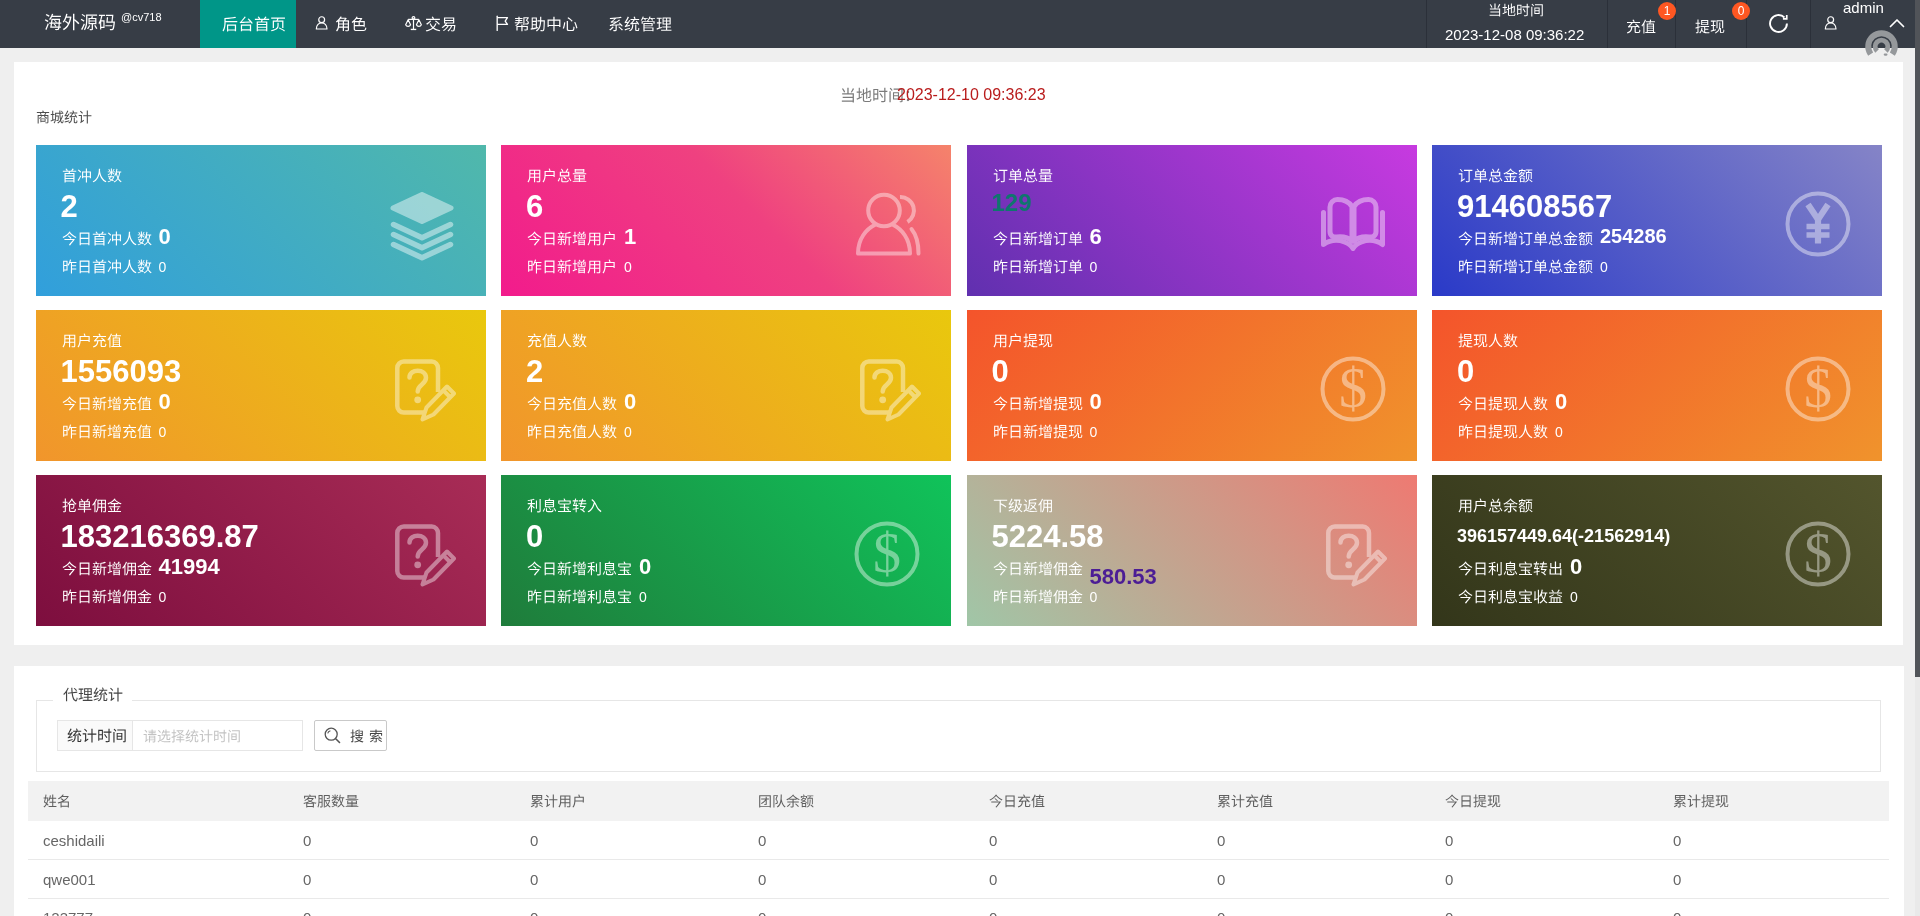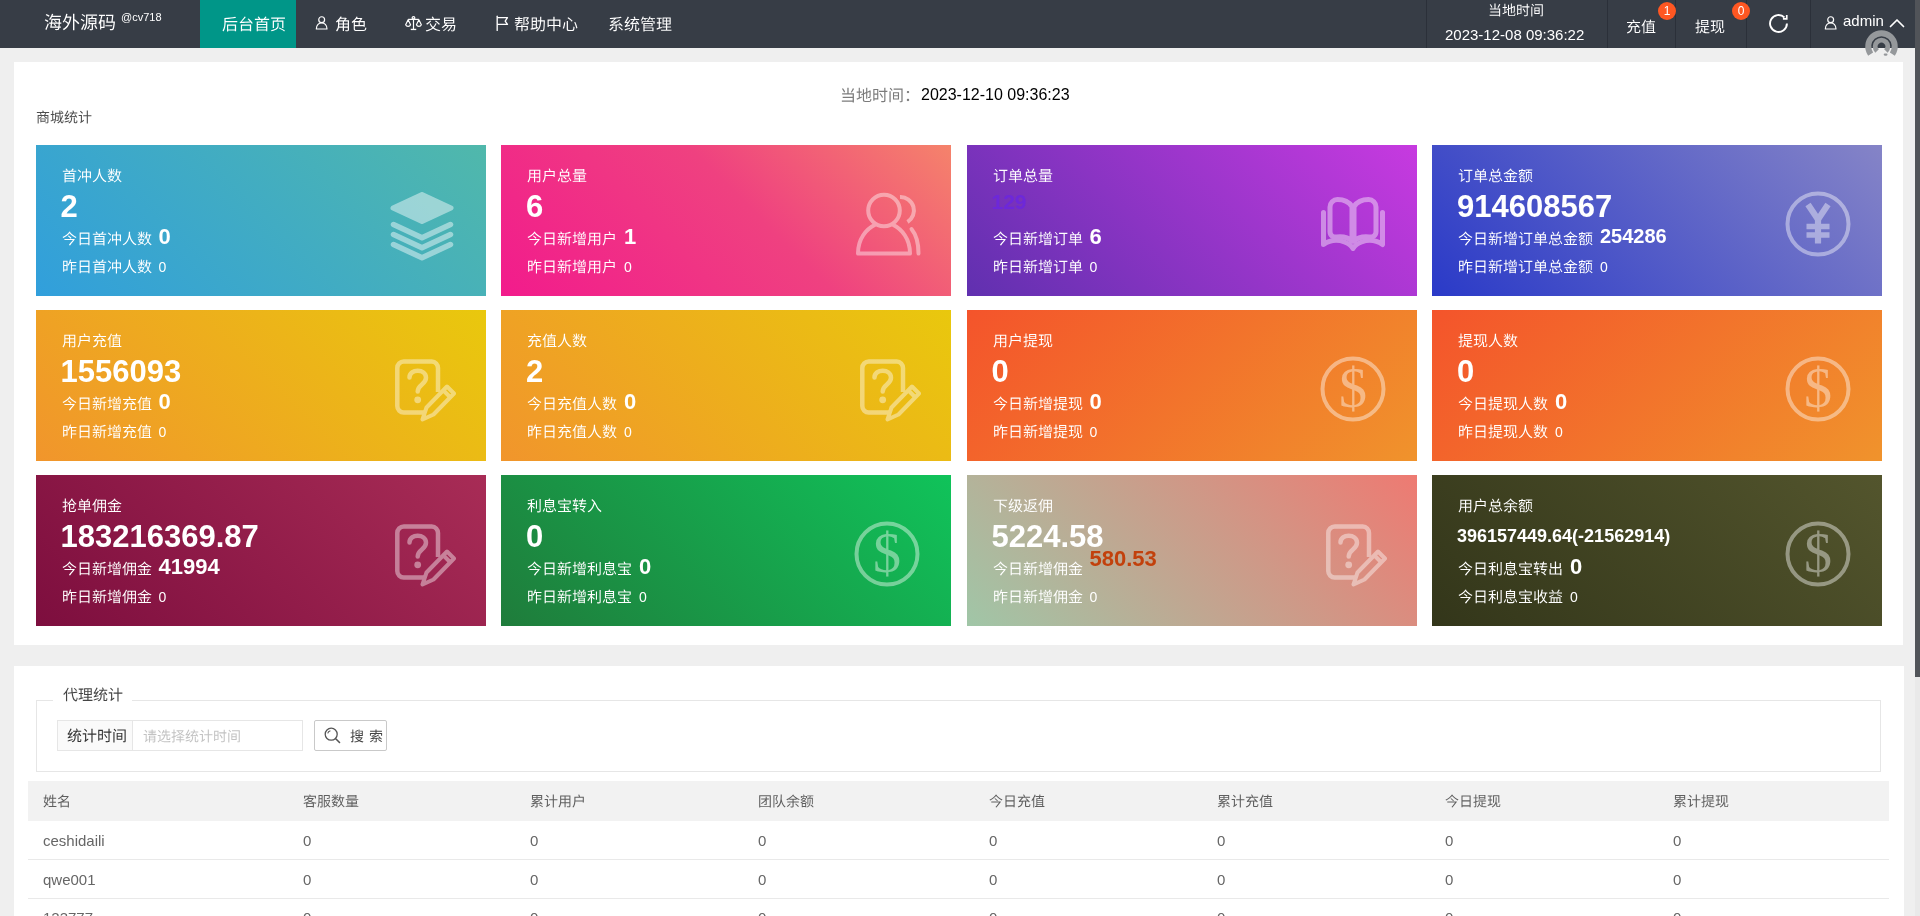--- a/index.html
+++ b/index.html
@@ -184,39 +184,39 @@
 <div class="abs" style="left:1658px;top:2px;width:18px;height:18px;border-radius:9px;background:#ff5722;color:#fff;font-size:12px;line-height:18px;text-align:center">1</div>
 <div class="abs" style="left:1732px;top:2px;width:18px;height:18px;border-radius:9px;background:#ff5722;color:#fff;font-size:12px;line-height:18px;text-align:center">0</div>
 <svg class="ic" style="left:1767px;top:12px;width:23px;height:23px" viewBox="0 0 24 24" fill="none" stroke="#fff" stroke-width="2">
 <path d="M20.8 12a8.8 8.8 0 1 1-2.6-6.3"></path>
 <path d="M20.6 3.2v4h-4" fill="none" stroke-width="1.8"></path>
 </svg>
 <svg class="ic" style="left:1823.0px;top:15.0px;width:16.0px;height:16.0px" viewBox="0 0 24 24" fill="none" stroke="#fff" stroke-width="1.8">
     <circle cx="11.5" cy="7" r="4.4"></circle>
     <path d="M3.5 21c0-6 4-9.3 8-9.3s8 3.3 8 9.3z" stroke-linejoin="round"></path>
   </svg>
-<div class="lt" style="left:1843.0px;top:13px;font-size:15px;color:#fff;">admin</div>
+<div class="lt" style="left:1843.0px;top:0;font-size:15px;color:#fff;">admin</div>
 <svg class="ic" style="left:1889px;top:18px;width:16px;height:10px" viewBox="0 0 16 10" fill="none" stroke="#fff" stroke-width="1.7">
 <path d="M1.5 8.5L8 2l6.5 6.5" stroke-linejoin="round" stroke-linecap="round"></path>
   </svg>
 <svg class="ic" style="left:1862px;top:27px;width:39px;height:31px" viewBox="0 0 39 31" fill="none" stroke="#95989b">
 <path d="M8.64 27.1 A 13.25 13.25 0 1 1 30.36 27.1" stroke-width="6"></path>
 <path d="M15.08 23.92 A 6.25 6.25 0 1 1 23.92 23.92" stroke-width="5"></path>
 <path d="M22.8 27.6h1.6" stroke-width="2.2" stroke-linecap="round"></path>
 </svg>
 <svg class="ct" style="left:840.0px;top:87.35px;width:80.0px;height:16.0px" viewBox="0 -880 5000 1000" fill="#7b7b7b">
     <g transform="scale(1,-1)">
       <use href="#u5F53" x="0"></use>
       <use href="#u5730" x="1000"></use>
       <use href="#u65F6" x="2000"></use>
       <use href="#u95F4" x="3000"></use>
       <use href="#uFF1A" x="4000"></use>
     </g>
   </svg>
-<div class="lt" style="left:921.0px;top:87.29px;font-size:16px;color:#000000;">2023-12-10 09:36:23</div>
+<div class="lt" style="left:897px;top:87.29px;font-size:16px;color:#b91c1c;">2023-12-10 09:36:23</div>
 <svg class="ct" style="left:36.0px;top:110.31px;width:56.0px;height:14.0px" viewBox="0 -880 4000 1000" fill="#4d4d4d">
     <g transform="scale(1,-1)">
       <use href="#u5546" x="0"></use>
       <use href="#u57CE" x="1000"></use>
       <use href="#u7EDF" x="2000"></use>
       <use href="#u8BA1" x="3000"></use>
     </g>
   </svg>
 <div class="card" style="left:35.5px;top:145px;background:linear-gradient(45deg,#319fdc,#50b8ab)"></div>
 <svg class="ct" style="left:61.5px;top:167.83px;width:60.0px;height:15.0px" viewBox="0 -880 4000 1000" fill="#fff">
@@ -302,21 +302,21 @@
   </svg>
 <div class="card" style="left:966.5px;top:145px;background:linear-gradient(45deg,#6030af,#c73ae0)"></div>
 <svg class="ct" style="left:992.5px;top:167.83px;width:60.0px;height:15.0px" viewBox="0 -880 4000 1000" fill="#fff">
     <g transform="scale(1,-1)">
       <use href="#u8BA2" x="0"></use>
       <use href="#u5355" x="1000"></use>
       <use href="#u603B" x="2000"></use>
       <use href="#u91CF" x="3000"></use>
     </g>
   </svg>
-<div class="lt" style="left:991.5px;top:191.06px;font-size:21px;color:#6d28d9;font-weight:700;">129</div>
+<div class="lt" style="left:991.5px;top:191.06px;font-size:24px;color:#0f766e;font-weight:700;">129</div>
 <svg class="ct" style="left:992.5px;top:231.33px;width:90.0px;height:15.0px" viewBox="0 -880 6000 1000" fill="#fff">
     <g transform="scale(1,-1)">
       <use href="#u4ECA" x="0"></use>
       <use href="#u65E5" x="1000"></use>
       <use href="#u65B0" x="2000"></use>
       <use href="#u589E" x="3000"></use>
       <use href="#u8BA2" x="4000"></use>
       <use href="#u5355" x="5000"></use>
     </g>
   </svg>
@@ -646,21 +646,21 @@
 <svg class="ct" style="left:992.5px;top:561.33px;width:90.0px;height:15.0px" viewBox="0 -880 6000 1000" fill="#fff">
     <g transform="scale(1,-1)">
       <use href="#u4ECA" x="0"></use>
       <use href="#u65E5" x="1000"></use>
       <use href="#u65B0" x="2000"></use>
       <use href="#u589E" x="3000"></use>
       <use href="#u4F63" x="4000"></use>
       <use href="#u91D1" x="5000"></use>
     </g>
   </svg>
-<div class="lt" style="left:1089.5px;top:548px;font-size:22px;color:#c2410c;font-weight:700;">580.53</div>
+<div class="lt" style="left:1089.5px;top:566px;font-size:22px;color:#4c1d95;font-weight:700;">580.53</div>
 <svg class="ct" style="left:992.5px;top:588.63px;width:90.0px;height:15.0px" viewBox="0 -880 6000 1000" fill="#fff">
     <g transform="scale(1,-1)">
       <use href="#u6628" x="0"></use>
       <use href="#u65E5" x="1000"></use>
       <use href="#u65B0" x="2000"></use>
       <use href="#u589E" x="3000"></use>
       <use href="#u4F63" x="4000"></use>
       <use href="#u91D1" x="5000"></use>
     </g>
   </svg>

